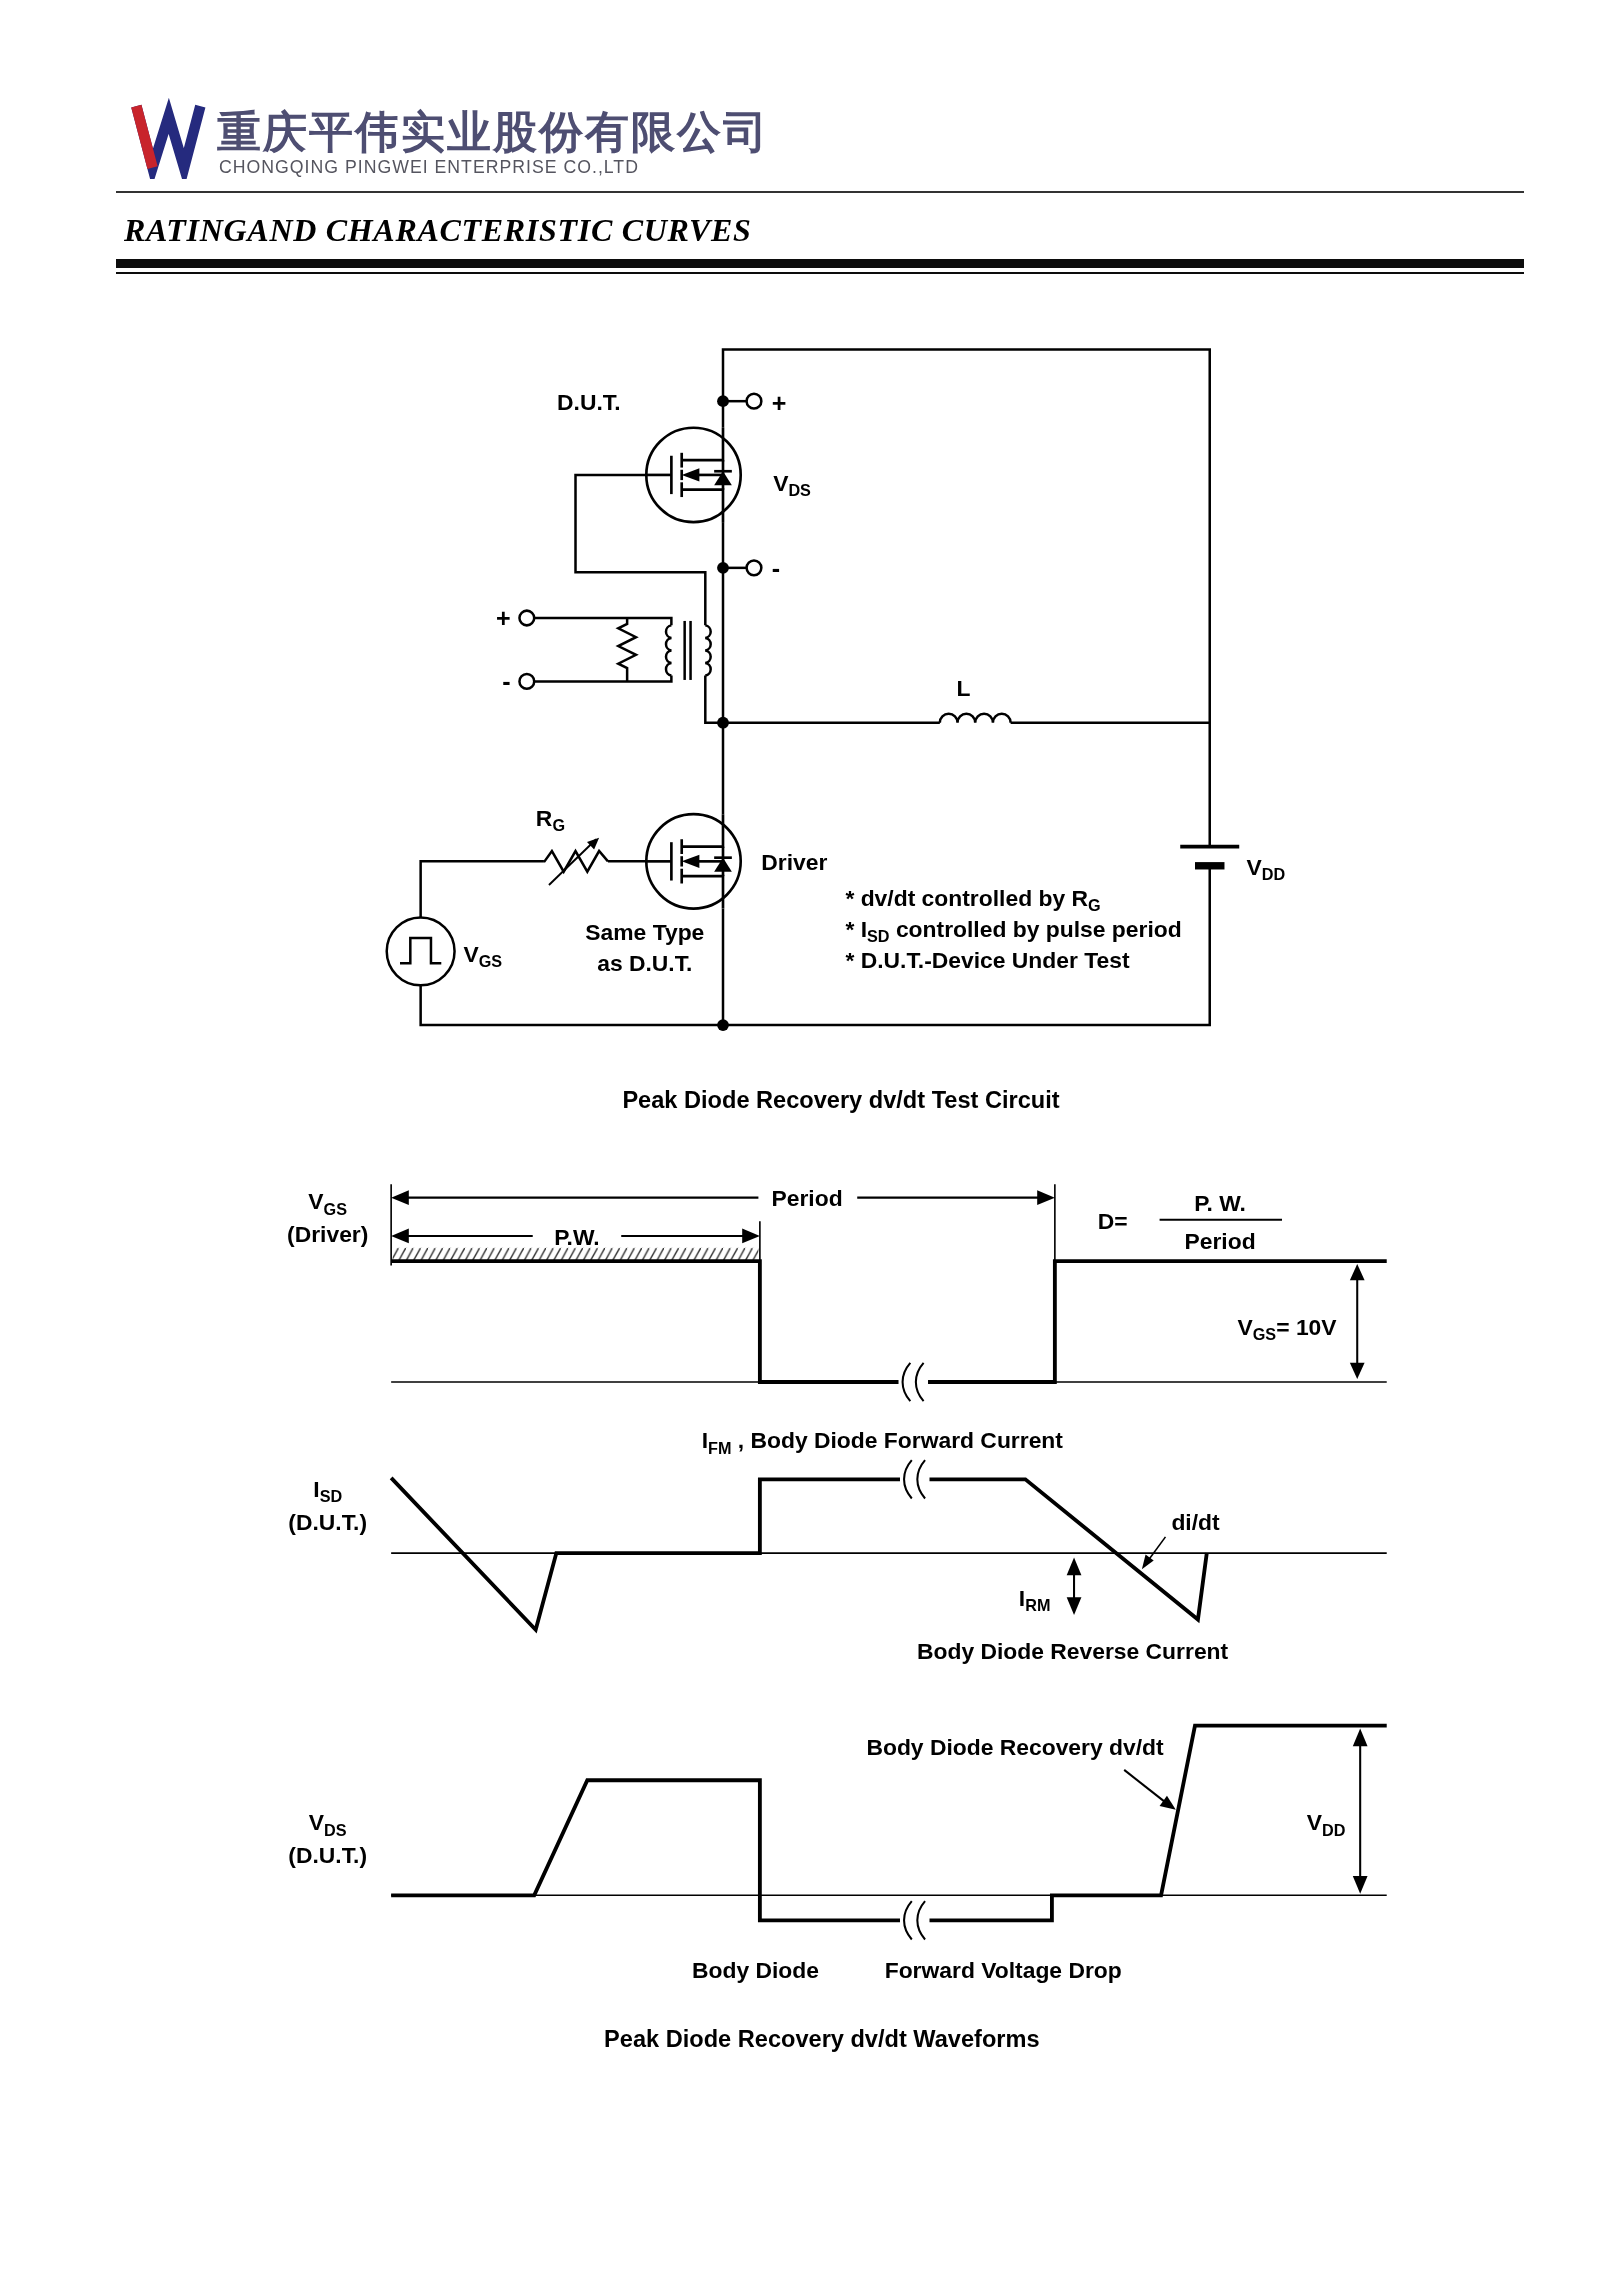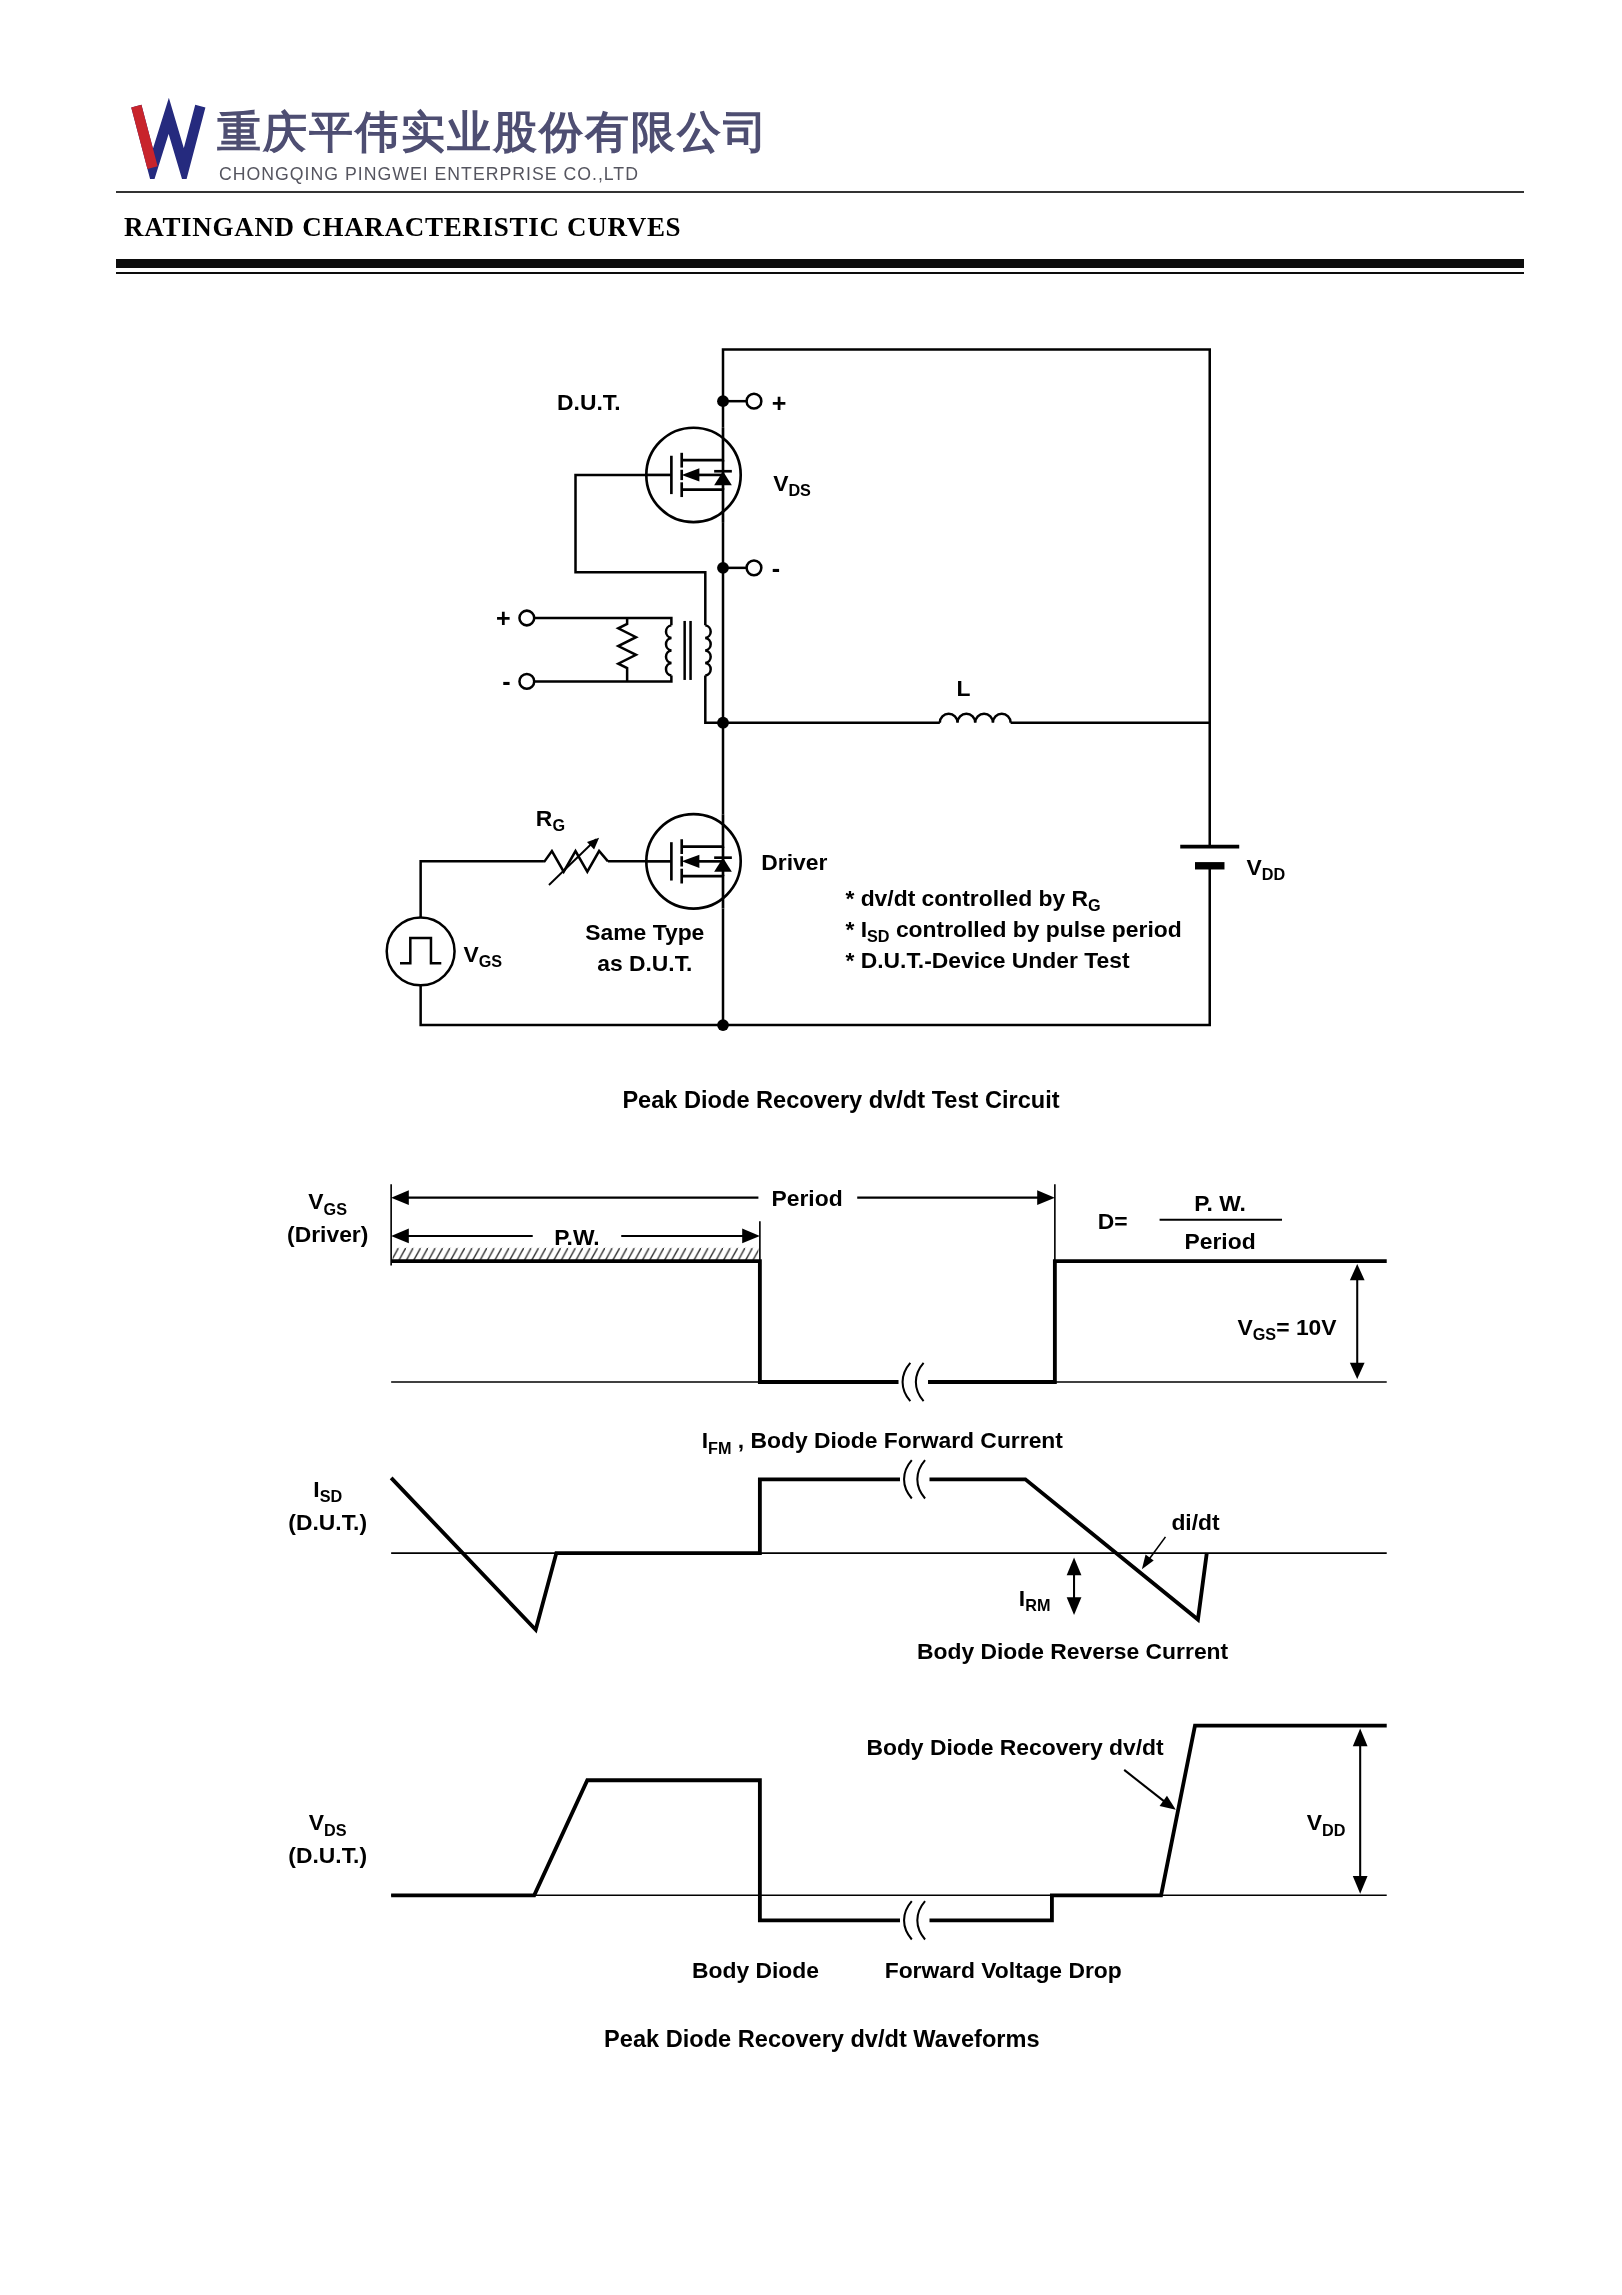--- a/index.html
+++ b/index.html
@@ -10,28 +10,28 @@
     font-family:"Liberation Sans", sans-serif;
     overflow:hidden;
   }
   .logo { position:absolute; left:123px; top:98px; width:85px; height:81px; }
   .co-cn {
     position:absolute; left:217px; top:103px;
     font-size:44px; font-weight:600; color:#4e4e72; letter-spacing:2px;
     font-family:"DejaVu Sans", sans-serif;
   }
   .co-en {
-    position:absolute; left:219px; top:164px;
+    position:absolute; left:219px; top:157px;
     font-size:17.7px; color:#55555f; letter-spacing:1px;
   }
   .header-rule { position:absolute; left:116px; top:191px; width:1408px; height:2px; background:#333; }
   .page-title {
     position:absolute; left:124px; top:212px;
     font-family:"Liberation Serif", serif;
-    font-size:27px; font-weight:bold; color:#000; letter-spacing:0.7px;
+    font-size:32px; font-weight:bold; color:#000; letter-spacing:0.7px;font-style:italic;
   }
   .title-bar  { position:absolute; left:116px; top:259px; width:1408px; height:8.5px; background:#0c0c0c; }
   .title-bar-thin { position:absolute; left:116px; top:272px; width:1408px; height:2px; background:#0c0c0c; }
   .diagram { position:absolute; left:0; top:0; width:1623px; height:2295px; }
   svg text {
     font-family:"Liberation Sans", sans-serif;
     font-weight:bold;
     font-size:15.5px;
     fill:#000;
   }

